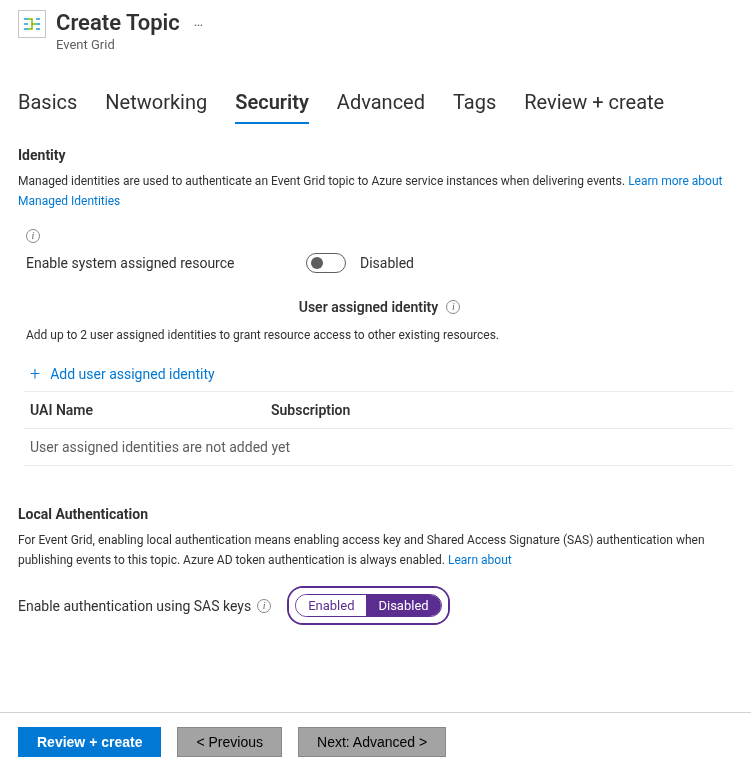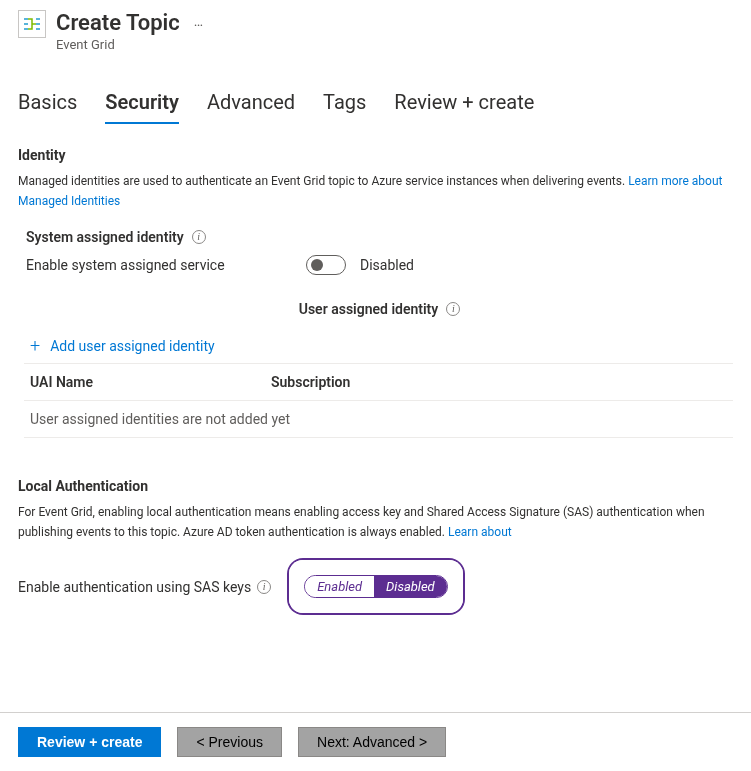--- a/index.html
+++ b/index.html
@@ -87,23 +87,22 @@
   .c3 { flex: 1; }
 
   
   .seg {
     display: inline-flex; border: 1px solid var(--accent-purple);
     border-radius: 12px; overflow: hidden; font-size: 13px; margin-left: 6px;
   }
   .seg .opt { padding: 3px 12px; color: var(--accent-purple); background: #fff; }
   .seg .opt.sel { background: var(--accent-purple); color: #fff; }
   .focus-ring {
-    display: inline-block; border-radius: 14px; padding: 15px;
+    display: inline-block; border-radius: 14px; padding: 6px;
     box-shadow: 0 0 0 2px var(--accent-purple), 0 0 0 3px #fff inset;
-    font-style: italic;
   }
 
   
   .footer {
     position: absolute; left: 0; right: 0; bottom: 0;
     border-top: 1px solid var(--border-med);
     padding: 14px 18px; display: flex; gap: 16px; background: #fff;
   }
   .btn {
     padding: 6px 18px; font-size: 14px; border: 1px solid #8a8886;
@@ -132,47 +131,48 @@
       <div class="hdr-title">
         <h1>Create Topic</h1>
         <span class="hdr-more">…</span>
       </div>
       <div class="hdr-sub">Event Grid</div>
     </div>
   </div>
 
   <div class="tabs">
     <div class="tab">Basics</div>
+    <div class="tab">Networking</div>
     <div class="tab active">Security</div>
     <div class="tab">Advanced</div>
     <div class="tab">Tags</div>
     <div class="tab">Review + create</div>
   </div>
 
   <h3 class="section-title">Identity</h3>
   <div class="desc">
     <span>Managed identities are used to authenticate an Event Grid topic to Azure service instances when delivering events. </span><a class="link" href="#">Learn more about Managed Identities</a>
   </div>
 
   <div class="subhead">
-    <b>System assigned identity</b>
     <span class="info-icon">i</span>
   </div>
   <div class="prop-row">
-    <div class="prop-label">Enable system assigned service</div>
+    <div class="prop-label">Enable system assigned resource</div>
     <div class="toggle">
         <div class="knob"></div>
       </div>
     <div>Disabled</div>
   </div>
 
   <div class="subhead" style="margin-top:26px;justify-content:center;">
     <b>User assigned identity</b>
     <span class="info-icon">i</span>
   </div>
+  <div class="desc" style="padding-left:8px;">Add up to 2 user assigned identities to grant resource access to other existing resources.</div>
 
   <div class="add-row" style="margin-top:12px;">
     <span class="plus">+</span>
     <span>Add user assigned identity</span>
   </div>
 
   <div class="tbl">
     <div class="tbl-head">
       <div class="c1">UAI Name</div>
       <div class="c3">Subscription</div>

